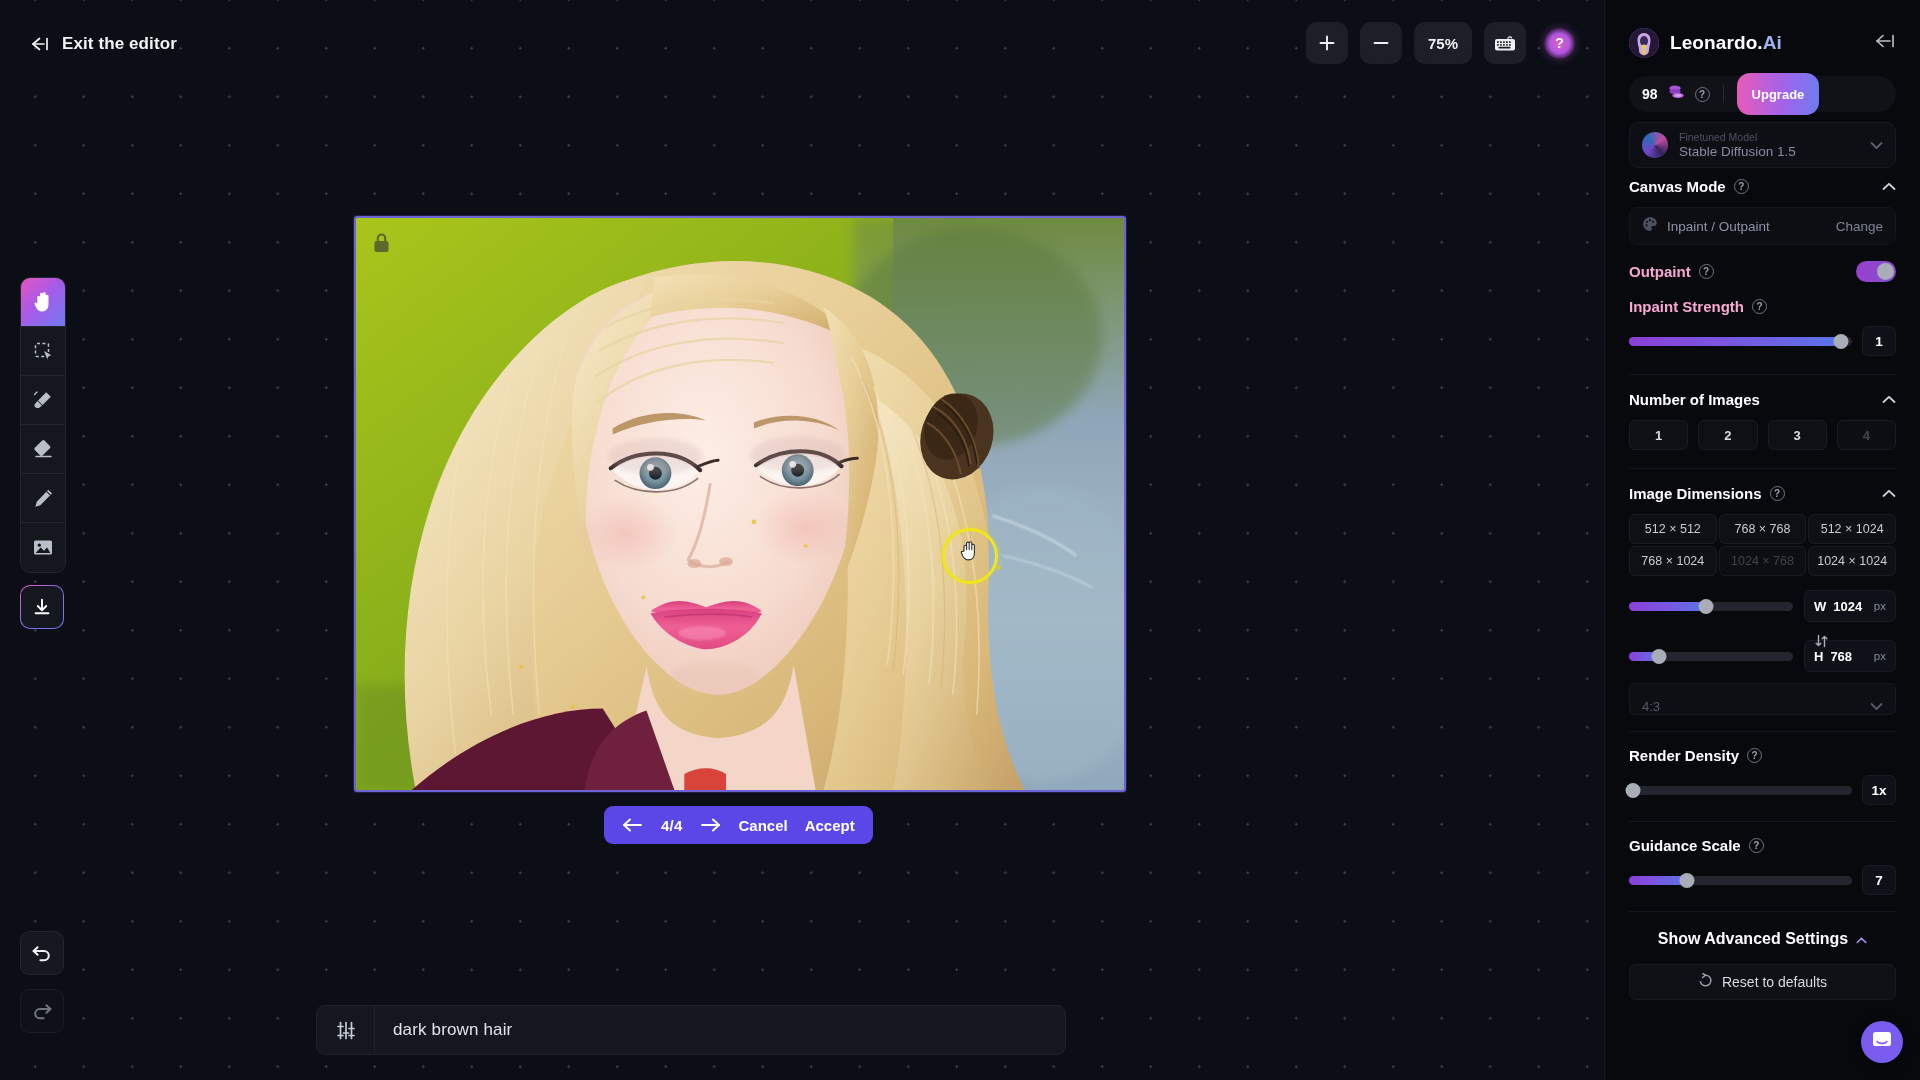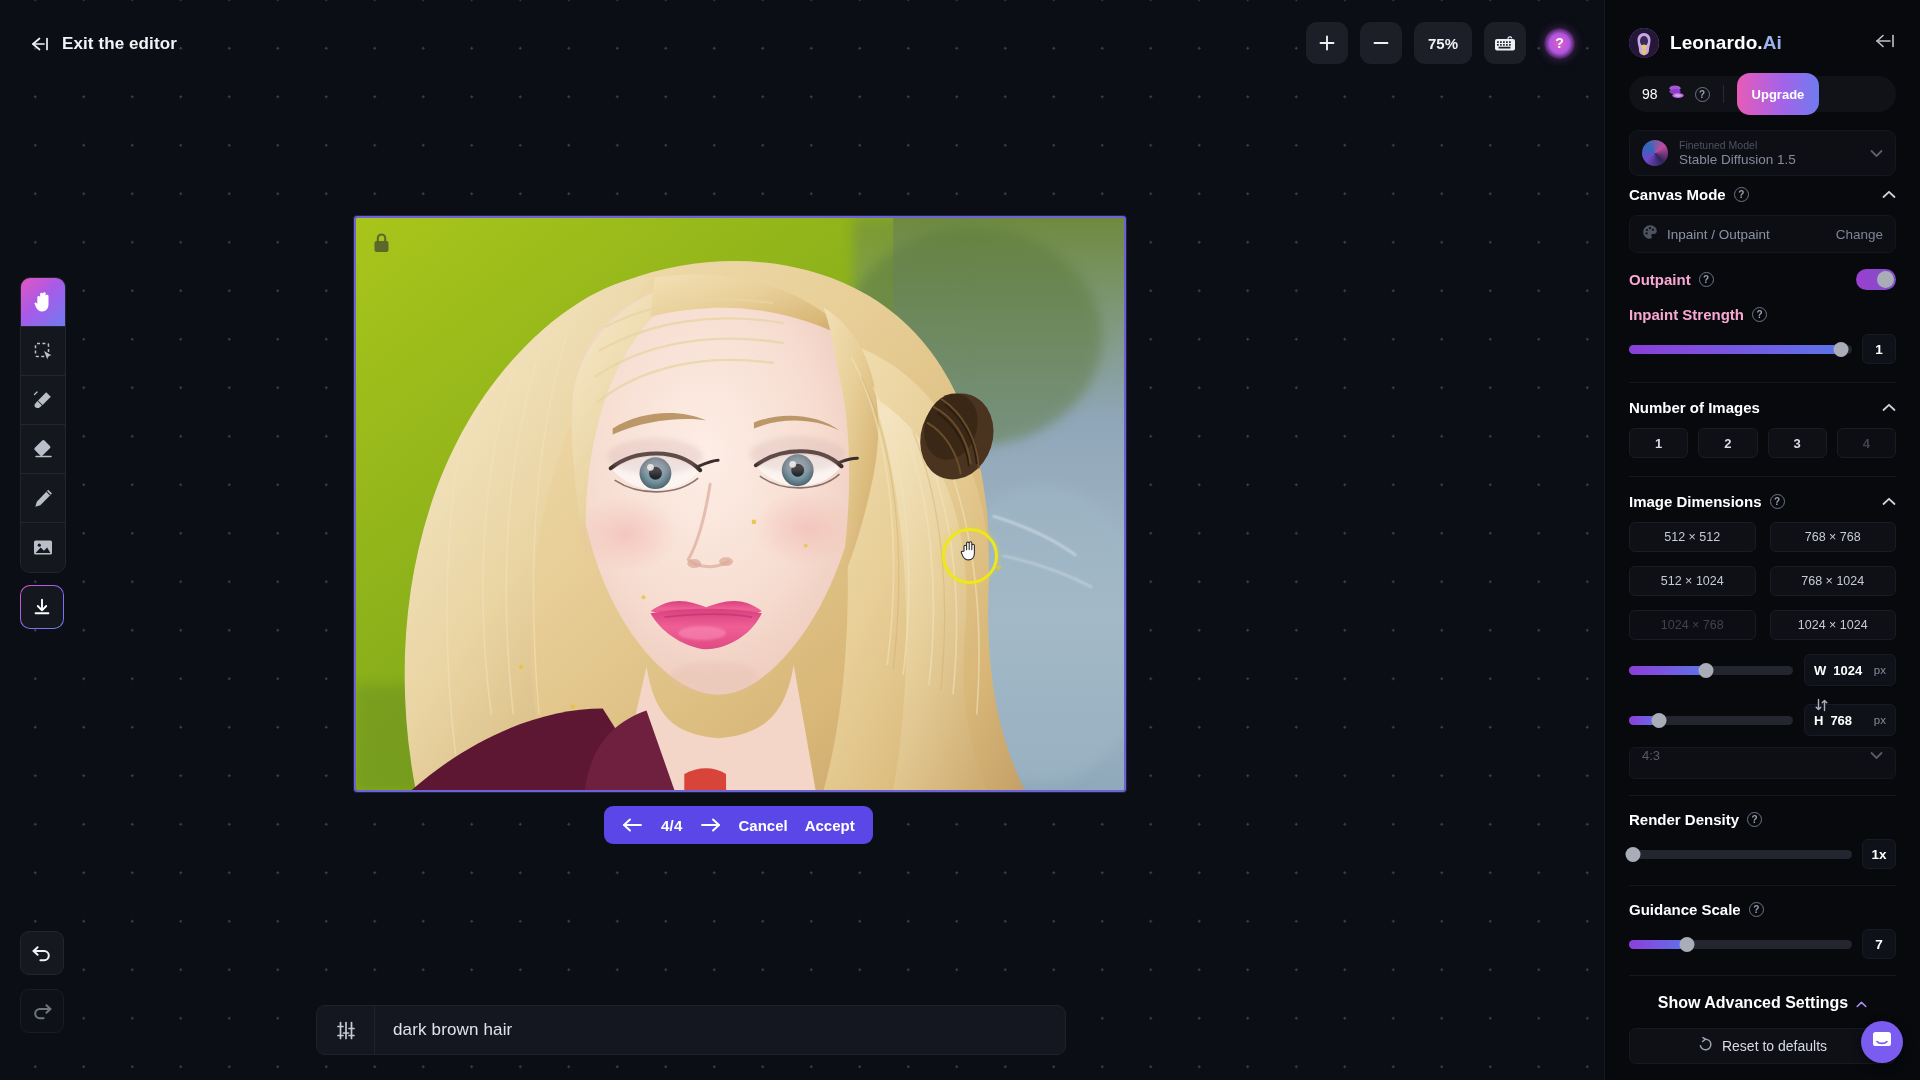--- a/index.html
+++ b/index.html
@@ -197,38 +197,38 @@
   .brand-title .ai { color: #9db3f0; }
   .collapse-arrow { margin-left: auto; cursor: pointer; opacity:.85; }
 
   .token-bar {
     margin-top: 18px;
     height: 36px; border-radius: 18px;
     background: #101218;
     display: flex; align-items: center;
     padding: 0 13px; gap: 9px;
   }
-  .token-count { font-size: 14px; font-weight: 400; color:#fff; }
+  .token-count { font-size: 14px; font-weight: 700; color:#fff; }
   .qmark {
     width: 15px; height: 15px; border-radius: 50%;
     border: 1.3px solid #6e7486; color:#9aa0b0;
     font-size: 10px; font-weight:700;
     display:flex;align-items:center;justify-content:center; cursor:pointer;
     flex: 0 0 auto;
   }
   .tok-sep { width:1px; height:18px; background:#262a33; margin:0 4px; }
   .upgrade-btn {
     height: 42px; padding: 0 15px; border-radius: 13px;
     background: linear-gradient(90deg,#e75bb8 0%,#a463e8 55%,#6f7bf0 100%);
     font-size: 13px; font-weight: 700; color:#fff;
     display:flex;align-items:center;justify-content:center; cursor:pointer;
   }
 
   .model-card {
-    margin-top: 18px; height: 46px; border-radius: 9px;
+    margin-top: 10px; height: 46px; border-radius: 9px;
     background: #0d0f15; border: 1px solid #15181f;
     display:flex; align-items:center; padding: 0 12px; gap:11px; cursor:pointer;
   }
   .model-thumb {
     width: 26px; height: 26px; border-radius: 50%;
     background: conic-gradient(from 140deg,#30245a,#6f48c8,#2d6ab8,#c04ba0,#30245a);
     flex:0 0 auto;
   }
   .model-lbl { font-size: 10.5px; color: #4d5260; line-height: 13px; }
   .model-name { font-size: 13.5px; color: #868c9c; line-height: 16px; }
@@ -286,21 +286,21 @@
   .num-grid { display:flex; gap: 10px; margin-top: 12px; }
   .num-btn {
     flex:1; height: 30px; border-radius: 6px;
     background: #0e1016; border:1px solid #191c24;
     display:flex;align-items:center;justify-content:center;
     font-size: 13px; font-weight:700; color:#d9dce4; cursor:pointer;
   }
   .num-btn.dim { color:#41454f; background:#0c0e13; }
 
   .dim-grid {
-    display:grid; grid-template-columns: 1fr 1fr; gap: 14px; margin-top: 12px;
+    display:grid; grid-template-columns: 1fr 1fr 1fr; gap: 2px; margin-top: 12px;
   }
   .dim-btn {
     height: 30px; border-radius: 6px;
     background:#0e1016; border:1px solid #191c24;
     display:flex;align-items:center;justify-content:center;
     font-size: 12.5px; color:#c7cbd5; cursor:pointer;
   }
   .dim-btn.dim { color:#3f434d; background:#0c0e13; }
 
   .wh-row { display:flex; align-items:center; gap:11px; margin-top: 14px; }
@@ -310,21 +310,21 @@
     display:flex; align-items:center; gap:7px; padding: 0 9px;
   }
   .wh-lbl { font-size: 13px; font-weight:700; color:#fff; }
   .wh-val { font-size: 13px; font-weight:700; color:#fff; }
   .wh-unit { font-size: 11.5px; color:#868c9c; margin-left:auto; }
   .swap-icon { position:absolute; right: 66px; }
 
   .ratio-sel {
     margin-top: 11px; height: 32px; border-radius: 6px;
     background:#0d0f15; border:1px solid #151821;
-    display:flex; align-items:flex-start; padding: 0 12px;
+    display:flex; align-items:flex-end; padding: 0 12px;
     font-size: 13px; color:#565b68; cursor:pointer;
   }
   .ratio-caret { margin-left:auto; color:#565b68; }
 
   .adv-row {
     display:flex; align-items:center; justify-content:center; gap:8px;
     margin-top: 18px; cursor:pointer;
   }
   .adv-text { font-size: 16px; font-weight:700; color:#fff; }
 

